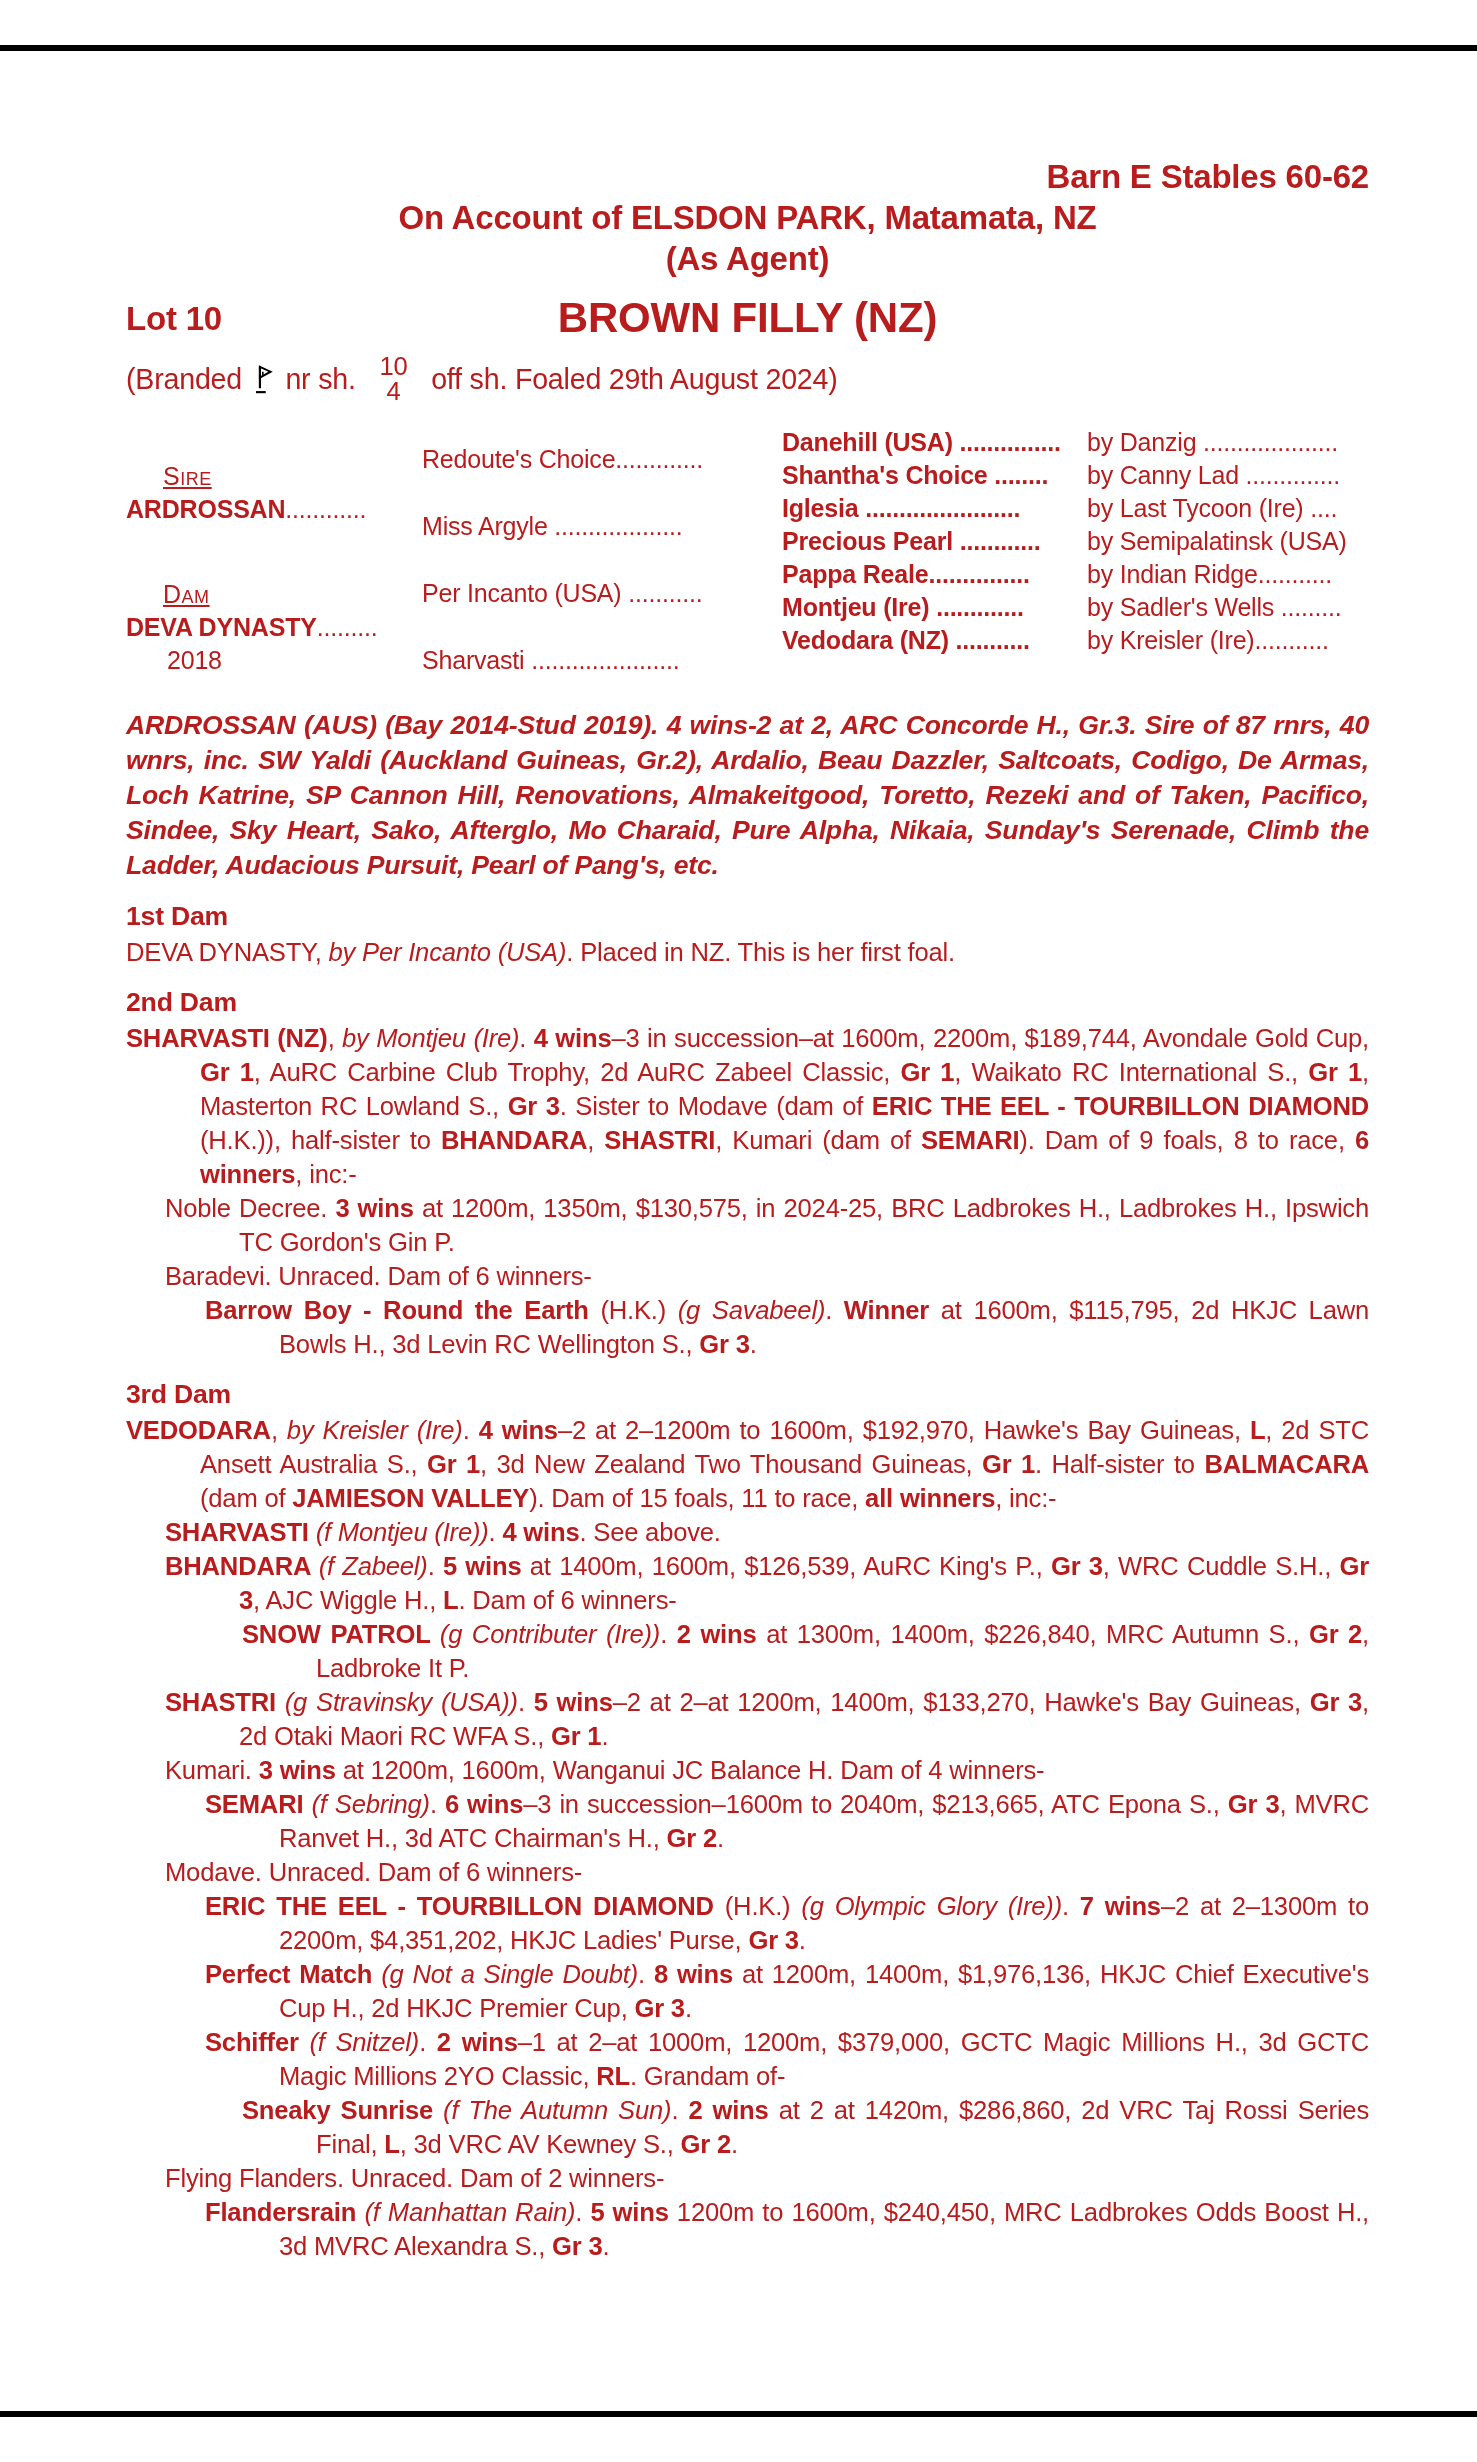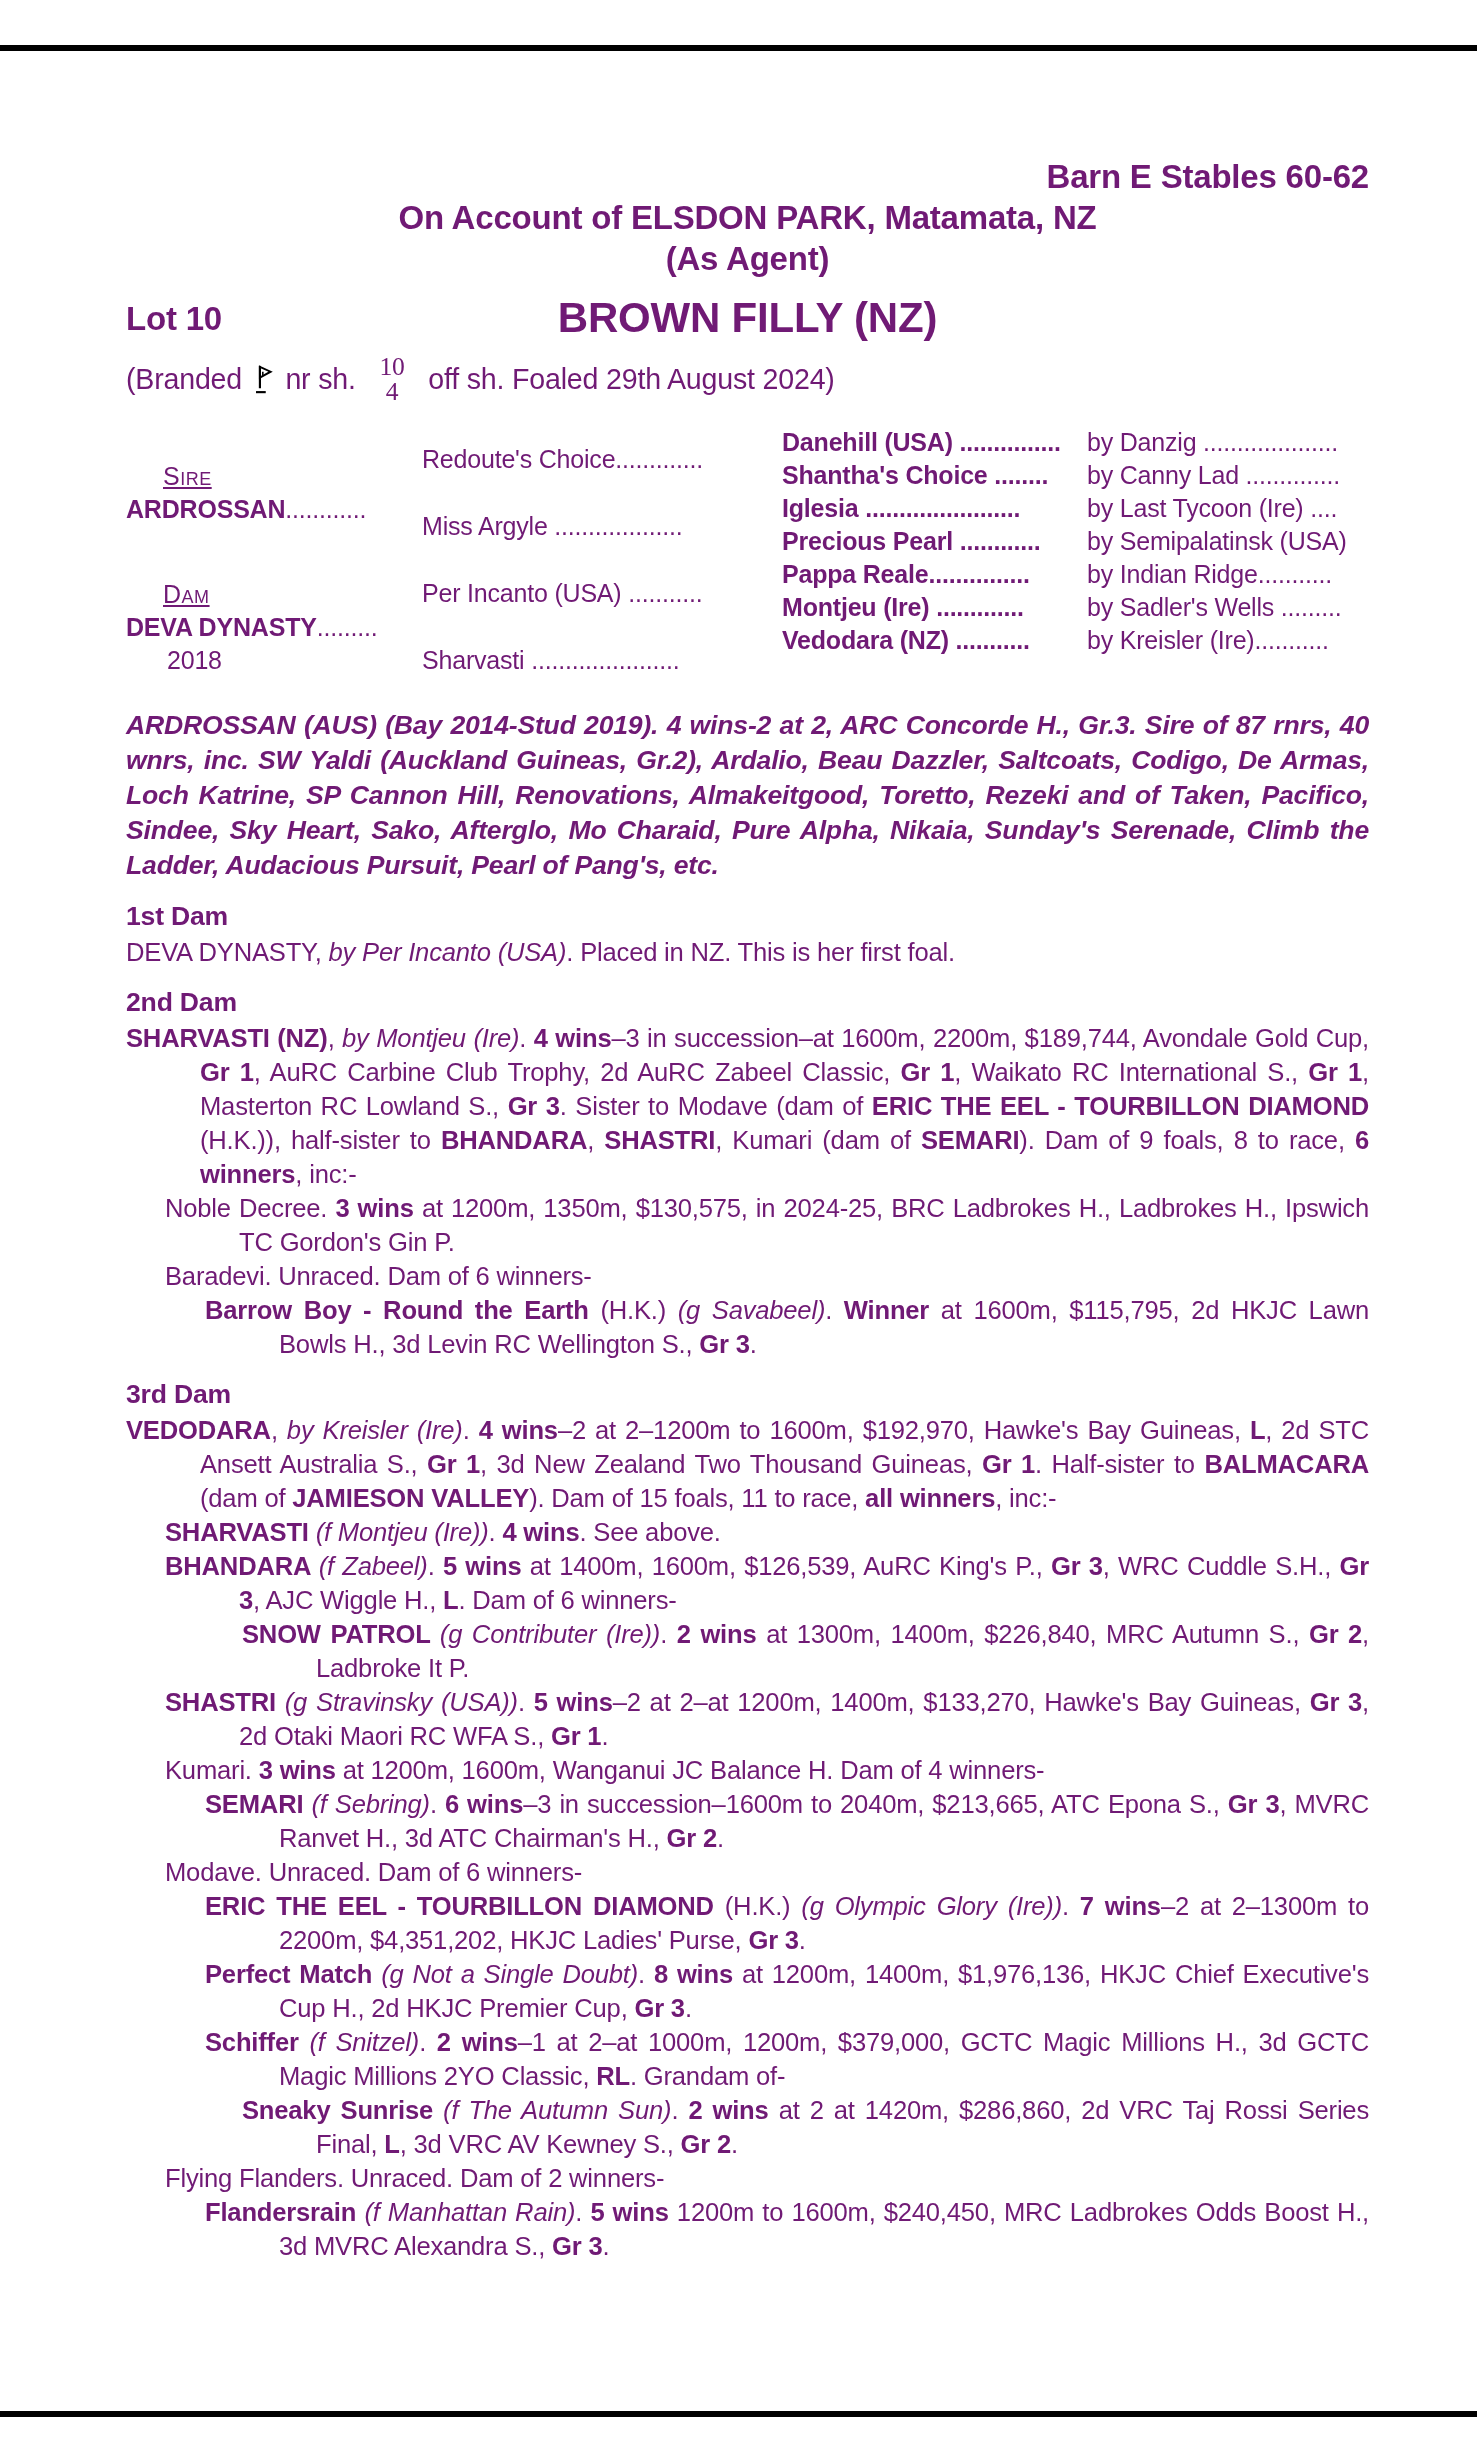--- a/index.html
+++ b/index.html
@@ -1,20 +1,20 @@
 <!DOCTYPE html>
 <html><head>
 <meta charset="utf-8">
 <style>
   html,body{margin:0;padding:0;background:#e8e8e8;}
   .page{
     position:relative;
     width:1478px;height:2463px;
     background:#ffffff;
-    color:#701a75;
+    color:#b91c1c;
     font-family:"Liberation Sans", sans-serif;
     letter-spacing:-0.2px;
     overflow:hidden;
     margin:0 auto;
   }
   .rule{position:absolute;left:0;right:0;height:5.9px;background:#000;}
   .rule-top{top:45px;}
   .rule-bottom{top:2411px;}
   .content{
     position:absolute;
@@ -27,21 +27,21 @@
   .title-row{position:relative;margin-top:9.9px;height:57px;}
   .lot{position:absolute;left:0;bottom:7.9px;font-weight:700;font-size:33px;}
   .horse-title{margin:0;text-align:center;font-weight:700;font-size:42px;line-height:57px;}
   .branded-line{
     margin-top:3.9px;text-align:center;font-size:28.6px;line-height:59px;
     display:flex;align-items:center;justify-content:flex-start;gap:9.9px;
   }
   .brand-mark{width:23.6px;height:35px;display:inline-block;}
   .fraction{
     display:inline-flex;flex-direction:column;align-items:center;
-    font-size:25.6px;line-height:25.6px;margin:0 13.8px;font-family:Liberation Serif, serif;
+    font-size:25.6px;line-height:25.6px;margin:0 13.8px;
   }
   
   .pedigree{display:flex;margin-top:17.7px;font-size:25px;}
   .ped-col1{width:296px;display:flex;flex-direction:column;}
   .ped-block{height:134px;display:flex;flex-direction:column;justify-content:center;}
   .ped-label{padding-left:37px;font-variant:small-caps;letter-spacing:0.5px;line-height:33px;text-decoration:underline;}
   .ped-name{font-weight:700;line-height:33px;}
   .ped-name .dots{font-weight:400;}
   .ped-year{padding-left:41px;line-height:33px;}
   .ped-col2{width:360px;display:flex;flex-direction:column;}

